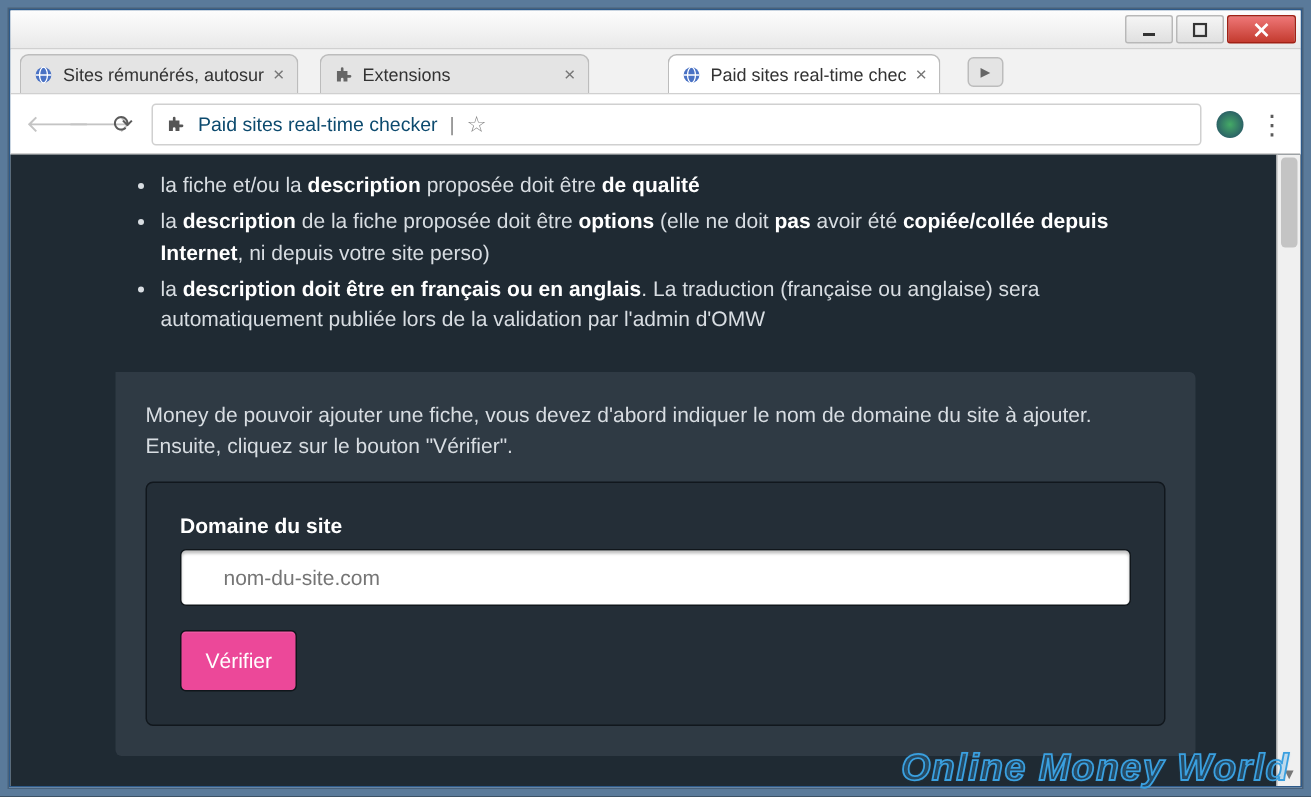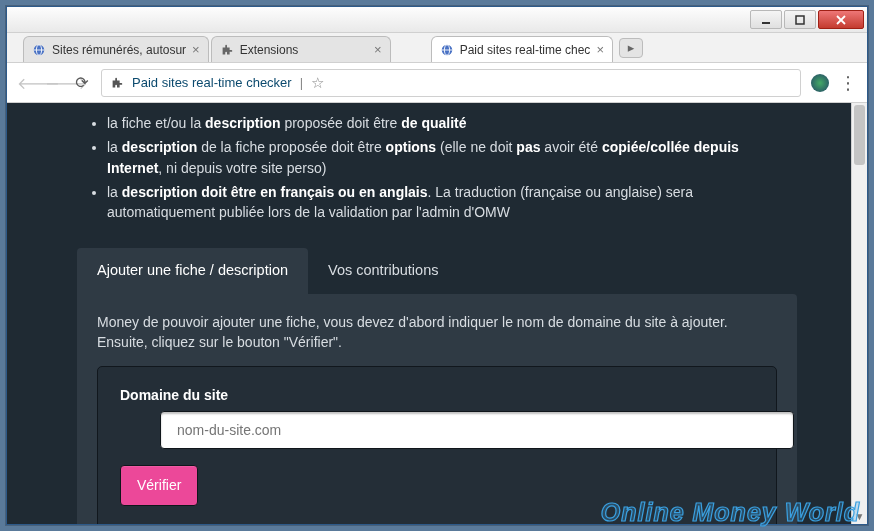--- a/index.html
+++ b/index.html
@@ -17,21 +17,21 @@
     border-bottom: 1px solid #d0d0d0; display: flex; justify-content: flex-end;
     align-items: stretch; padding-right: 2px;
   }
   .win-btn { width: 32px; display:flex; align-items:center; justify-content:center;
     border:1px solid #b8b8b8; margin: 3px 1px; background: linear-gradient(#f5f5f5,#e0e0e0);
     font-size: 11px; color:#333; border-radius:2px; }
   .win-btn.close { background: linear-gradient(#e77,#c43b2f); color:#fff; width:46px; border-color:#a02015;}
   .win-btn svg { width:10px; height:10px; }
 
   
-  .tabstrip { height: 30px; background:#f2f2f2; display:flex; align-items:flex-end; padding-left:16px; gap:2px; border-bottom:1px solid #d0d0d0;}
+  .tabstrip { height: 30px; background:#f2f2f2; display:flex; align-items:flex-end; padding-left:6px; gap:14px; border-bottom:1px solid #d0d0d0;}
   .tab {
     height: 26px; min-width: 180px; max-width:192px; background:#e4e4e4; border:1px solid #bcbcbc;
     border-bottom:none; border-top-left-radius:6px; border-top-right-radius:6px;
     display:flex; align-items:center; padding: 0 8px; gap:6px; font-size:12px; color:#333;
     position:relative;
   }
   .tab.active { background:#fff;margin-left:38px; }
   .tab .favicon { width:14px; height:14px; display:inline-flex; align-items:center; justify-content:center; }
   .tab .label { flex:1; white-space:nowrap; overflow:hidden; text-overflow:ellipsis; }
   .tab .close { font-size:13px; color:#777; }
@@ -67,23 +67,22 @@
 
   .tabs2 { display:flex; }
   .tab2 { padding:12px 20px; font-size:14.5px; background:#1f2a33; color:#d8dde2; }
   .tab2.active { background:#2f3a44; color:#fff; border-top-left-radius:4px; border-top-right-radius:4px;}
   .panel { background:#2f3a44; padding:18px 20px 20px 20px; border-radius:0 4px 4px 4px; }
   .panel p { margin-bottom:14px; }
   .card { background:#242e37; border:1px solid #11171d; border-radius:5px; padding:18px 22px 22px 22px; }
   .card label { display:block; font-weight:bold; color:#fff; margin-bottom:6px; font-size:14px;}
   .card input[type=text] {
     width:100%; height:38px; border:1px solid #10161b; border-radius:4px;
-    background:#fff; padding:0 16px; font-size:14px; color:#888; margin-bottom:16px;
+    background:#fff; padding:0 28px; font-size:14px; color:#888; margin-bottom:16px;
     box-shadow: inset 0 2px 2px rgba(0,0,0,.25);
-    margin-left: 40px;
   }
   .btn {
     display:inline-block; padding:9px 16px; background:#ec4899; color:#fff;
     border:1px solid #10161b; border-radius:4px; font-size:14px;
     box-shadow: inset 0 1px 0 rgba(255,255,255,.1);
   }
 
   .watermark {
     position:absolute; right:14px; bottom:4px; font-family: "Arial Black", Arial, sans-serif;
     font-size:25px; font-style:italic; font-weight:900; letter-spacing:1px;
@@ -175,24 +174,20 @@
           <span>la fiche et/ou la </span><b>description</b><span> proposée doit être </span><b>de qualité</b>
         </li>
         <li>
           <span>la </span><b>description</b><span> de la fiche proposée doit être </span><b>options</b><span> (elle ne doit </span><b>pas</b><span> avoir été </span><b>copiée/collée depuis Internet</b><span>, ni depuis votre site perso)</span>
         </li>
         <li>
           <span>la </span><b>description doit être en français ou en anglais</b><span>. La traduction (française ou anglaise) sera automatiquement publiée lors de la validation par l'admin d'OMW</span>
         </li>
       </ul>
 
-      <div class="tabs2">
-        <div class="tab2 active">Ajouter une fiche / description</div>
-        <div class="tab2">Vos contributions</div>
-      </div>
 
       <div class="panel">
         <p>
           <span>Money de pouvoir ajouter une fiche, vous devez d'abord indiquer le nom de domaine du site à ajouter.</span><br>
           <span>Ensuite, cliquez sur le bouton "Vérifier".</span>
         </p>
         <div class="card">
           <label>Domaine du site</label>
           <input type="text" placeholder="nom-du-site.com" style="">
           <span class="btn">Vérifier</span>

